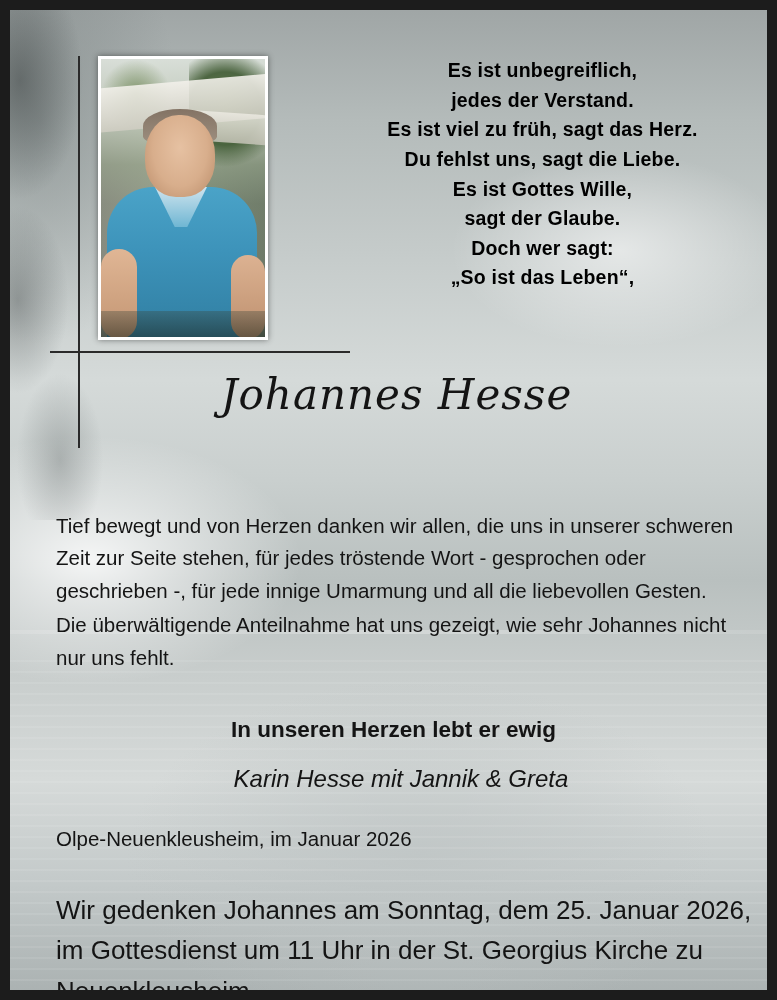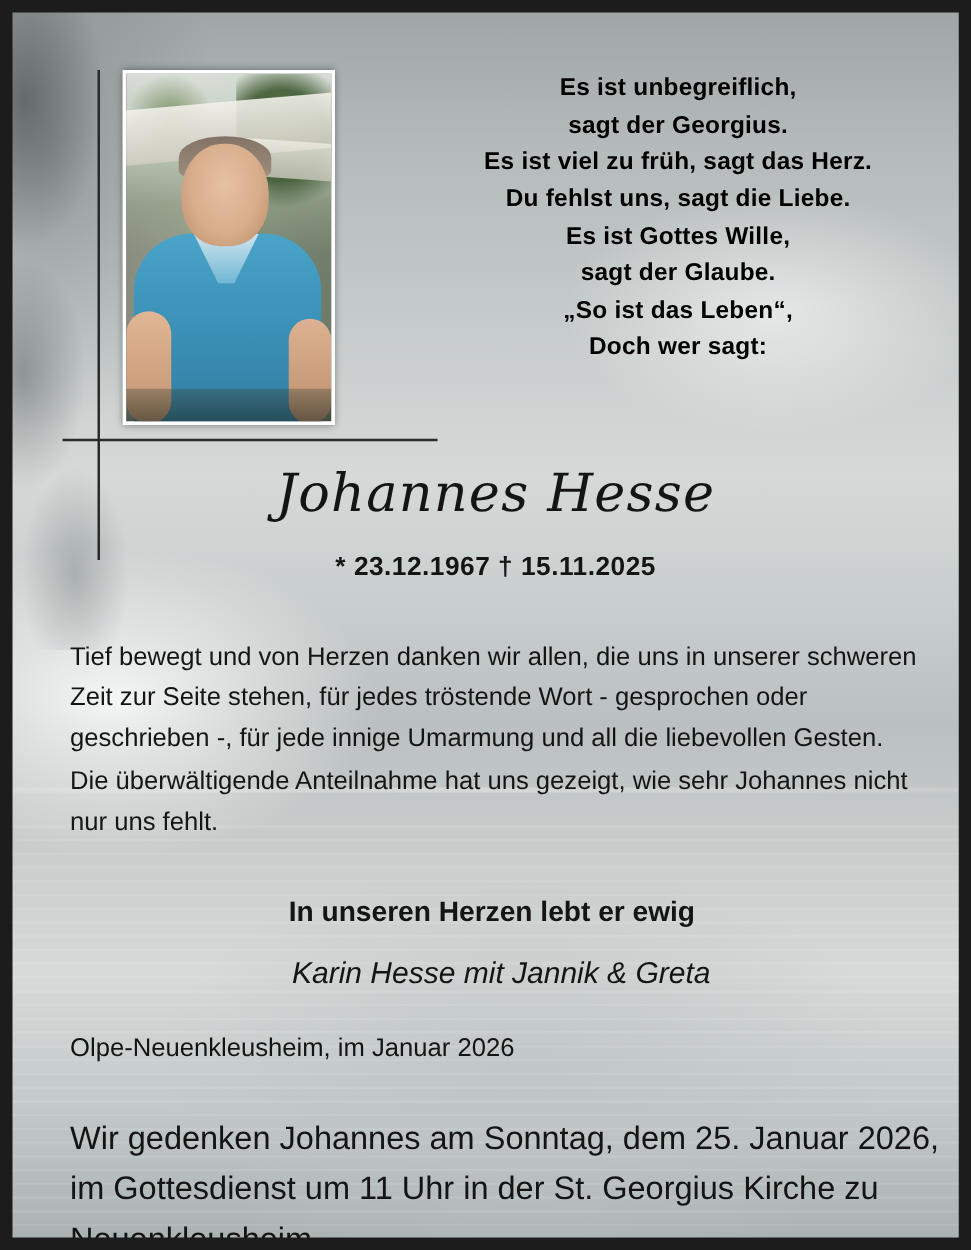--- a/index.html
+++ b/index.html
@@ -316,31 +316,30 @@
         <div class="arm-r"></div>
         <div class="collar"></div>
         <div class="hair"></div>
         <div class="head"></div>
         <div class="table"></div>
       </div>
     </div>
 
     <div class="poem">
       <div>Es ist unbegreiflich,</div>
-      <div>sagt der Georgius.</div>
+      <div>jedes der Verstand.</div>
       <div>Es ist viel zu früh, sagt das Herz.</div>
       <div>Du fehlst uns, sagt die Liebe.</div>
       <div>Es ist Gottes Wille,</div>
       <div>sagt der Glaube.</div>
+      <div>Doch wer sagt:</div>
       <div>„So ist das Leben“,</div>
-      <div>Doch wer sagt:</div>
     </div>
 
     <div class="name">Johannes Hesse</div>
-    <div class="dates">* 23.12.1967 † 15.11.2025</div>
 
     <div class="body-text">
       <p class="p1">Tief bewegt und von Herzen danken wir allen, die uns in unserer schweren Zeit zur Seite stehen, für jedes tröstende Wort - gesprochen oder geschrieben -, für jede innige Umarmung und all die liebevollen Gesten.</p>
       <p class="p2">Die überwältigende Anteilnahme hat uns gezeigt, wie sehr Johannes nicht nur uns fehlt.</p>
     </div>
 
     <div class="heart-line">In unseren Herzen lebt er ewig</div>
     <div class="signature">Karin Hesse mit Jannik &amp; Greta</div>
     <div class="place">Olpe-Neuenkleusheim, im Januar 2026</div>
 

